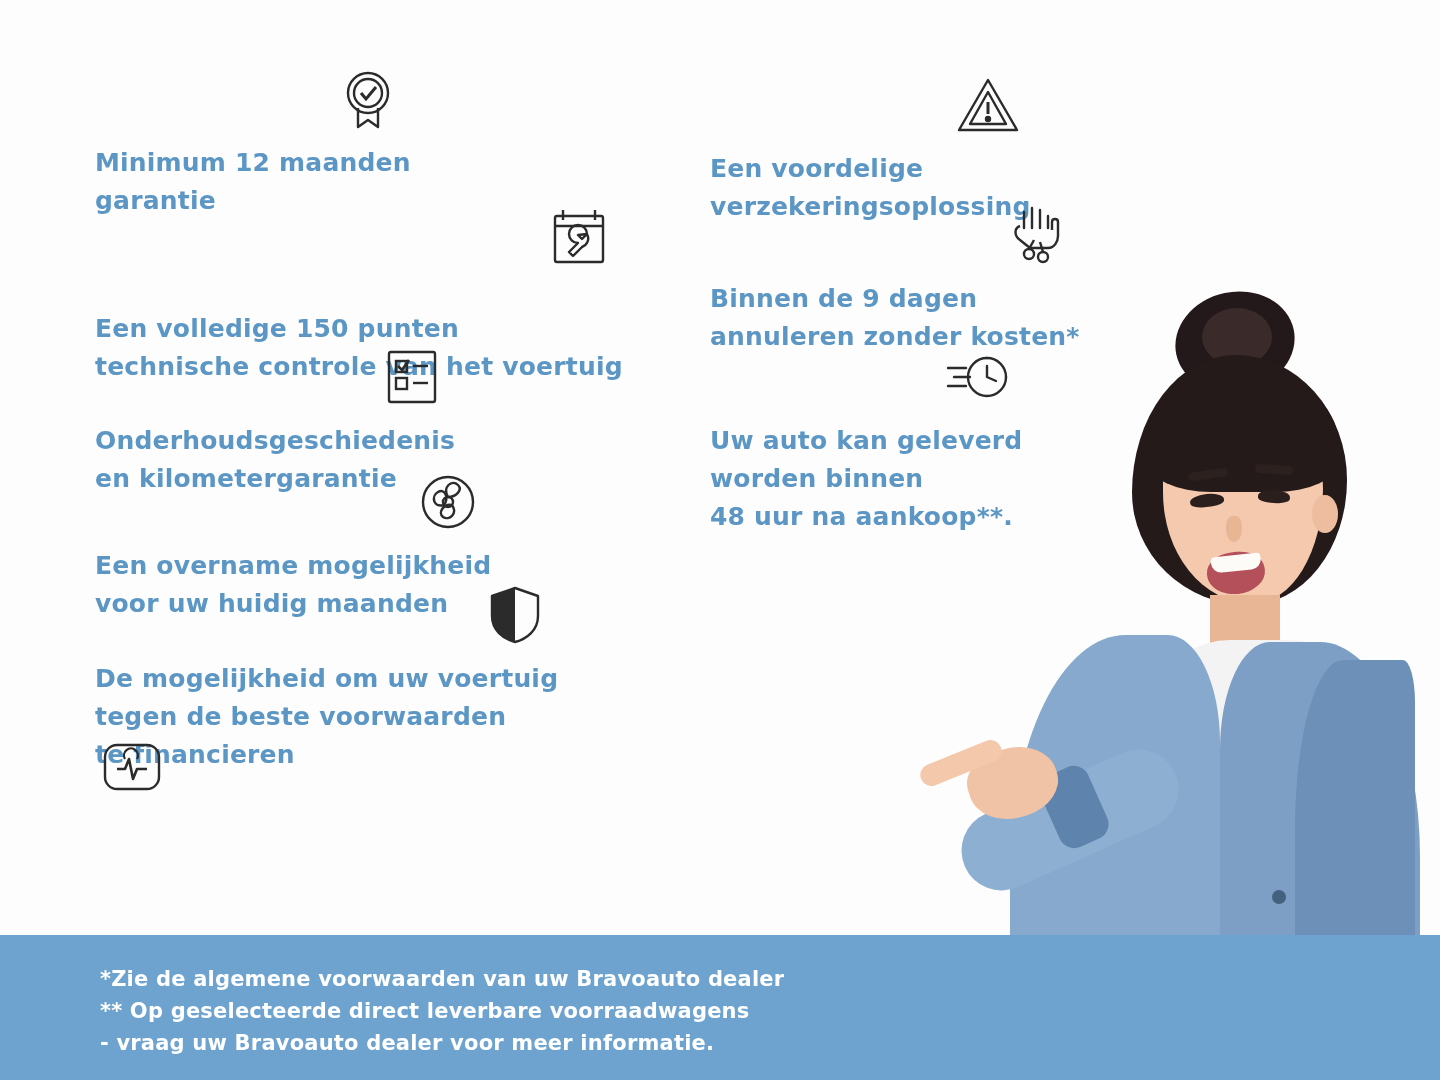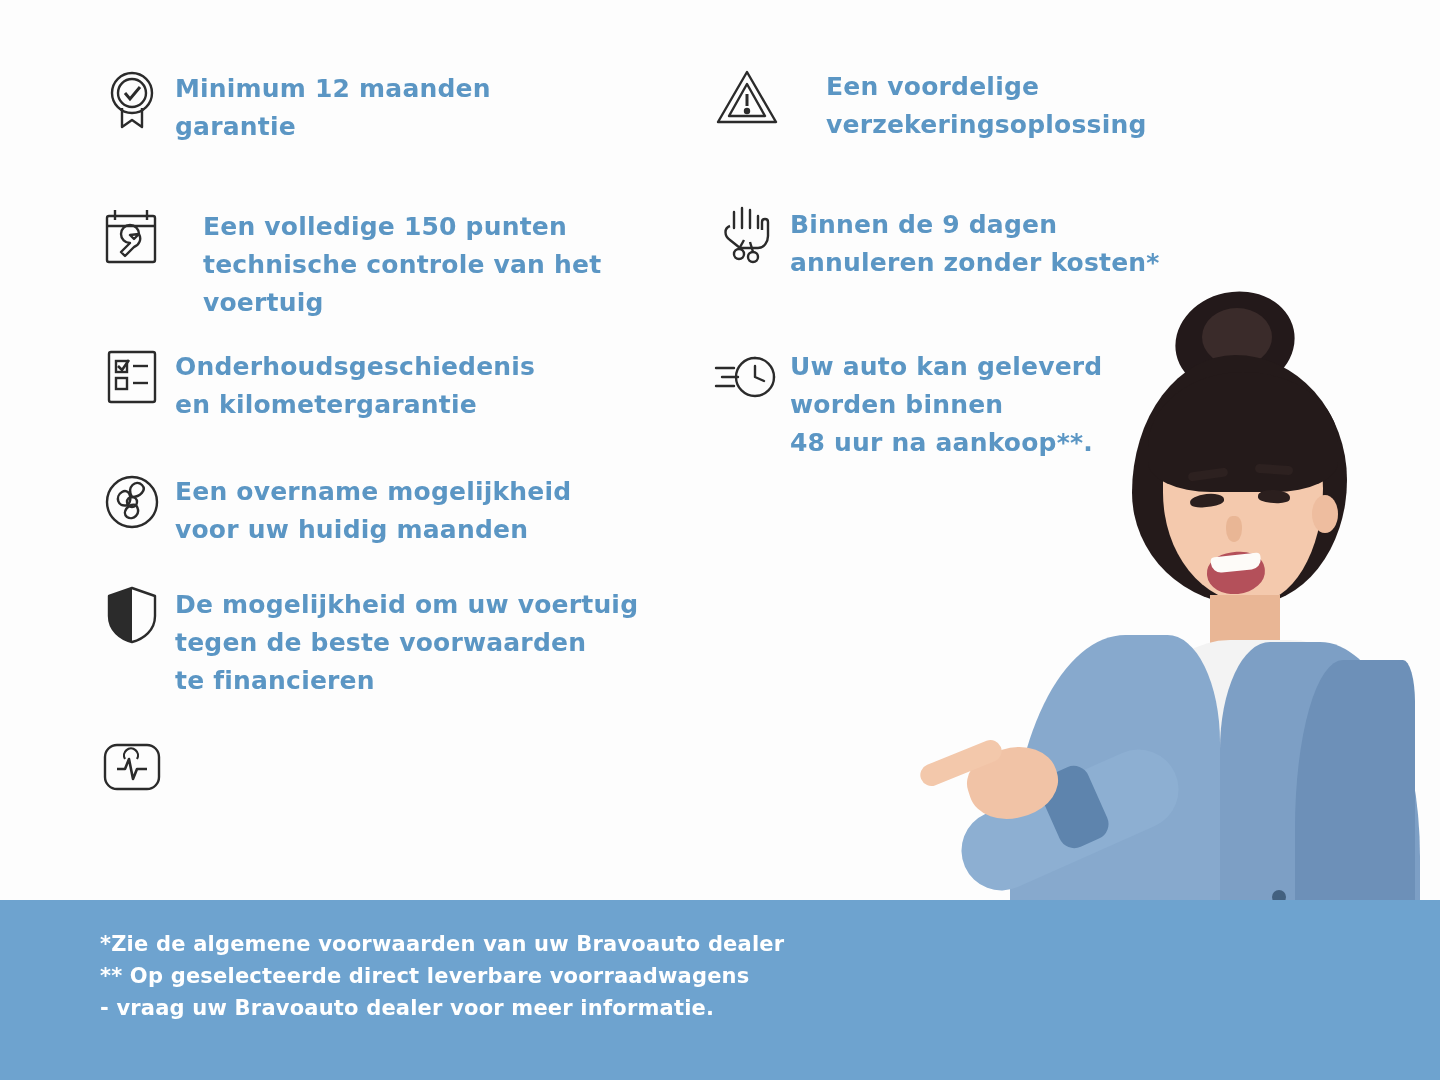--- a/index.html
+++ b/index.html
@@ -31,21 +31,22 @@
   .col {
     position: absolute;
     top: 0;
   }
   .col-left  { left: 95px;  width: 620px; }
   .col-right { left: 710px; width: 500px; }
 
   .feature {
     position: absolute;
     display: flex;
-    align-items: flex-start;
+    align-items: flex-end;
+    flex-direction: column;
   }
   .feature .icon {
     width: 74px;
     min-width: 74px;
     height: 74px;
     display: flex;
     align-items: center;
     justify-content: center;
     margin-right: 6px;
   }
@@ -64,31 +65,31 @@
 
   
   .f-l1 { top: 62px;  left: 0; }
   .f-l2 { top: 200px; left: 0; gap: 28px; }
   .f-l3 { top: 340px; left: 0; }
   .f-l4 { top: 465px; left: 0; }
   .f-l5 { top: 578px; left: 0; }
   .f-l6 { top: 730px; left: 0; }
 
   
-  .f-r1 { top: 60px;  left: 0; gap: 36px; }
+  .f-r1 { top: 68px;  left: 0; }
   .f-r2 { top: 198px; left: 0; }
   .f-r3 { top: 340px; left: 0; }
 
   
   .footer {
     position: absolute;
     left: 0;
     bottom: 0;
     width: 1440px;
-    height: 180px;
+    height: 145px;
     background: #6ea3cf;
   }
   .footer .note {
     position: absolute;
     left: 100px;
     top: 28px;
     color: #ffffff;
     font-size: 21px;
     font-weight: bold;
     line-height: 32px;

